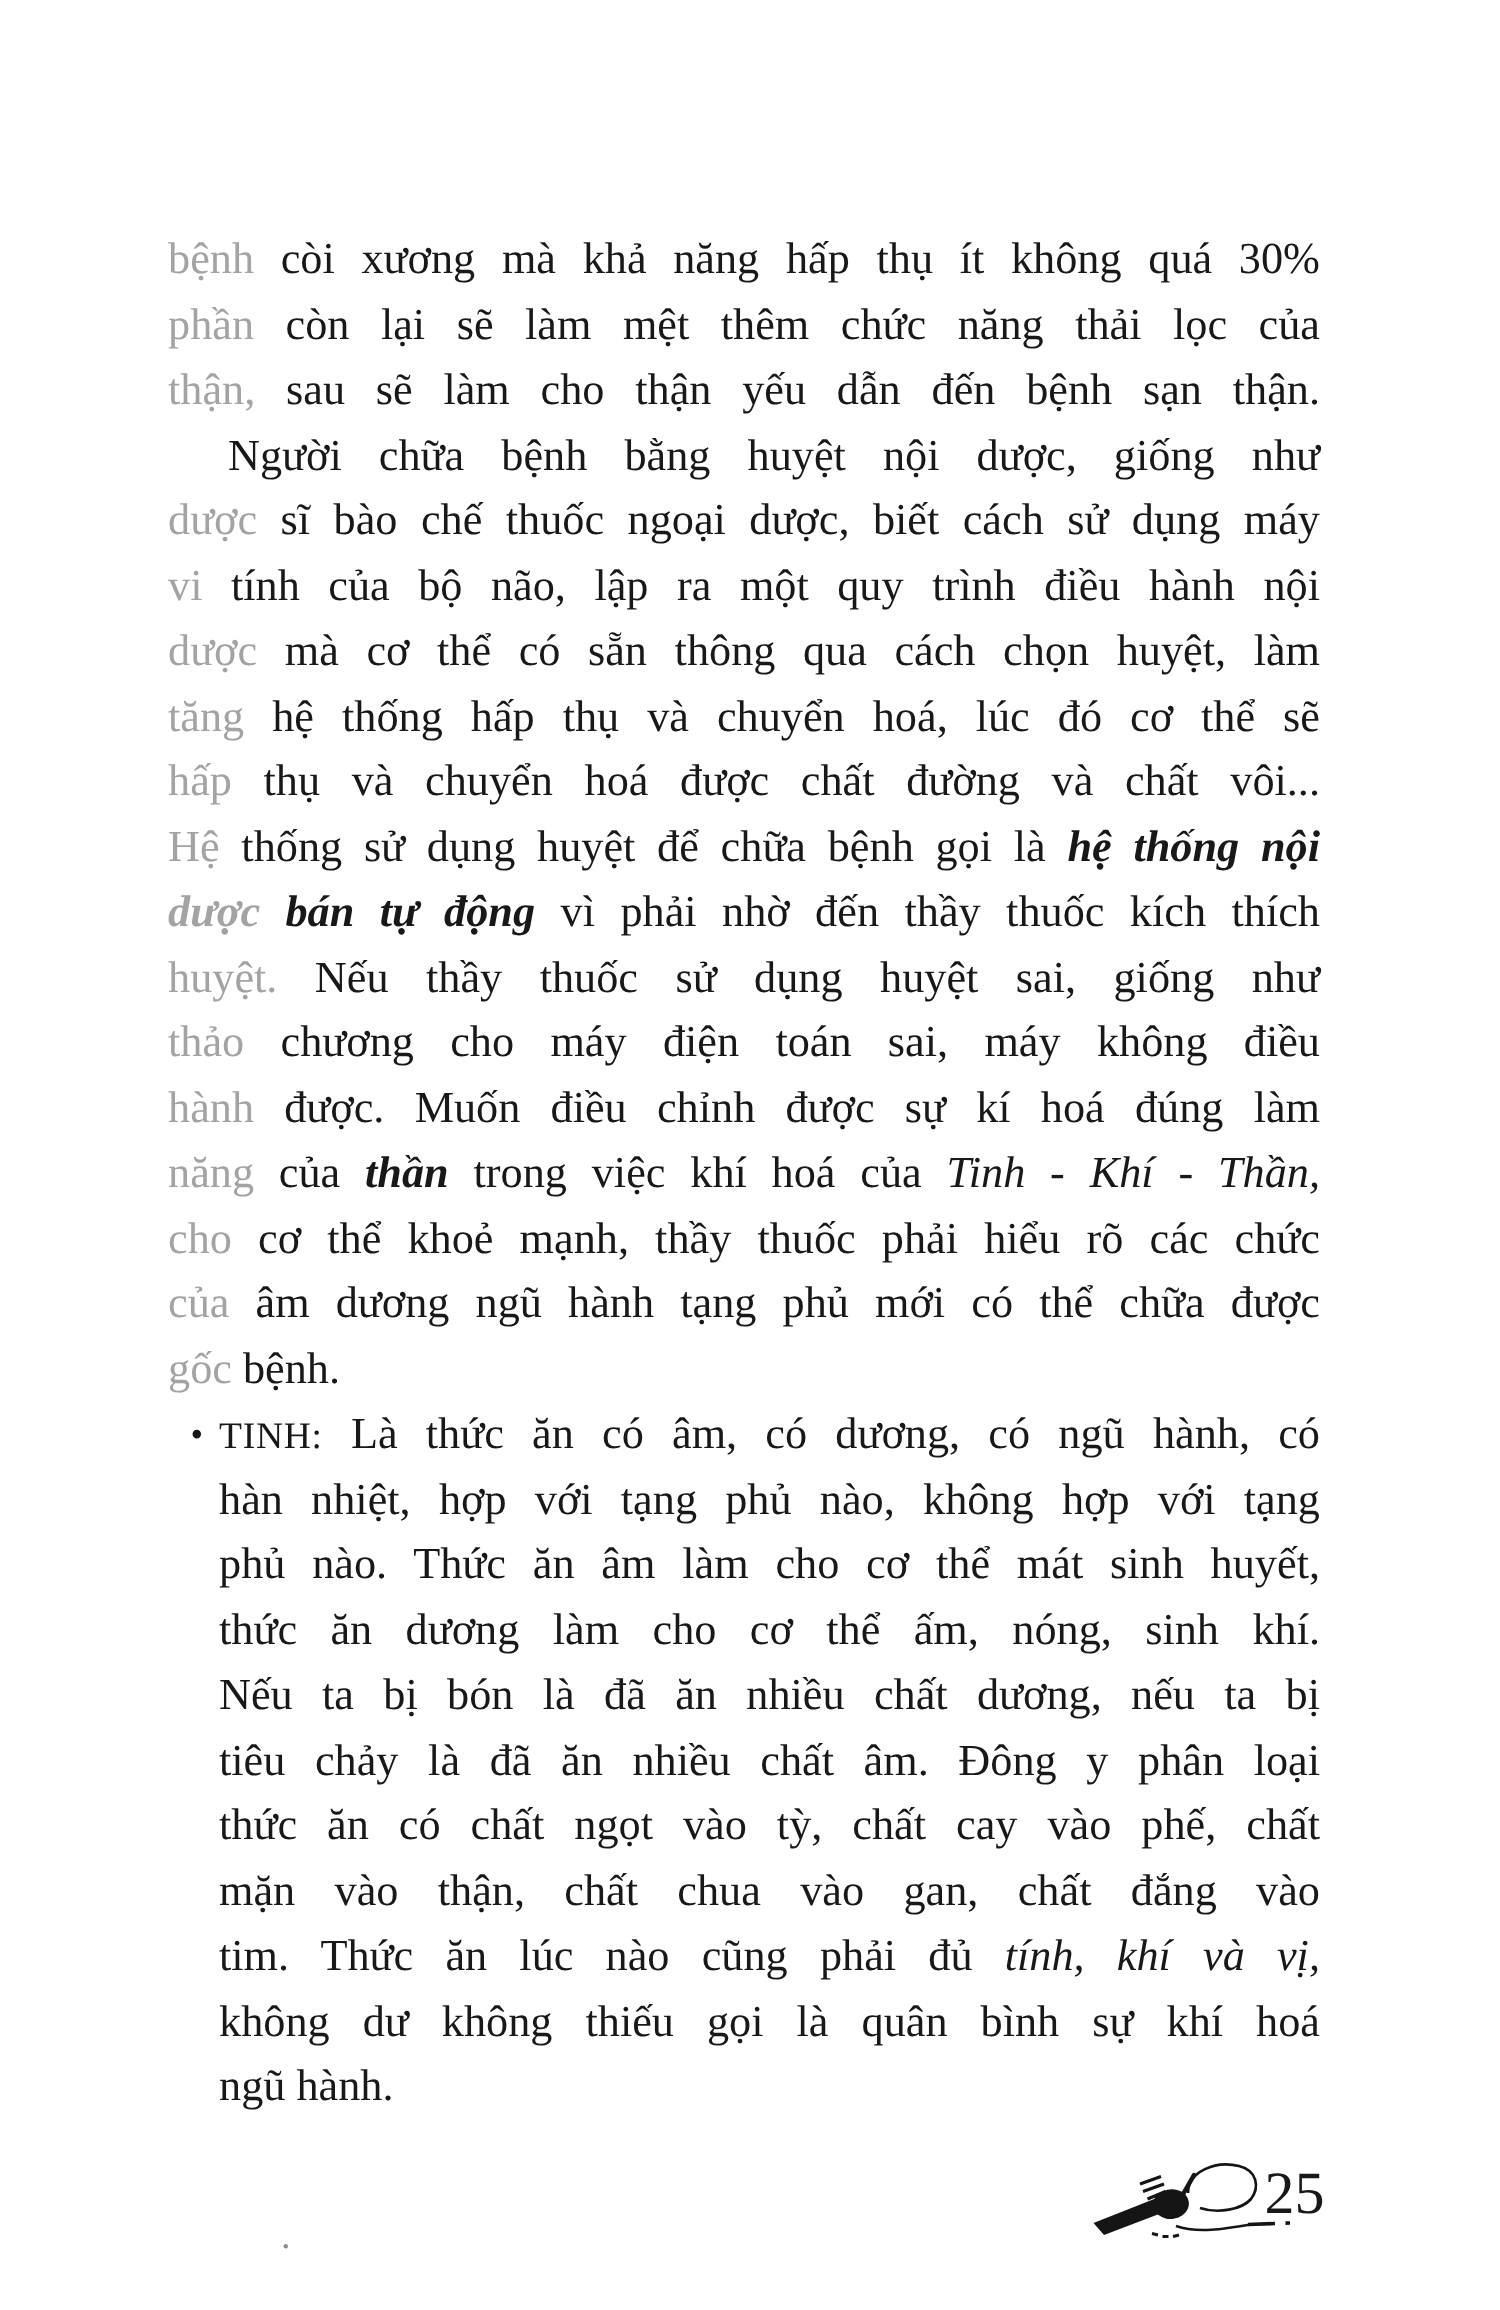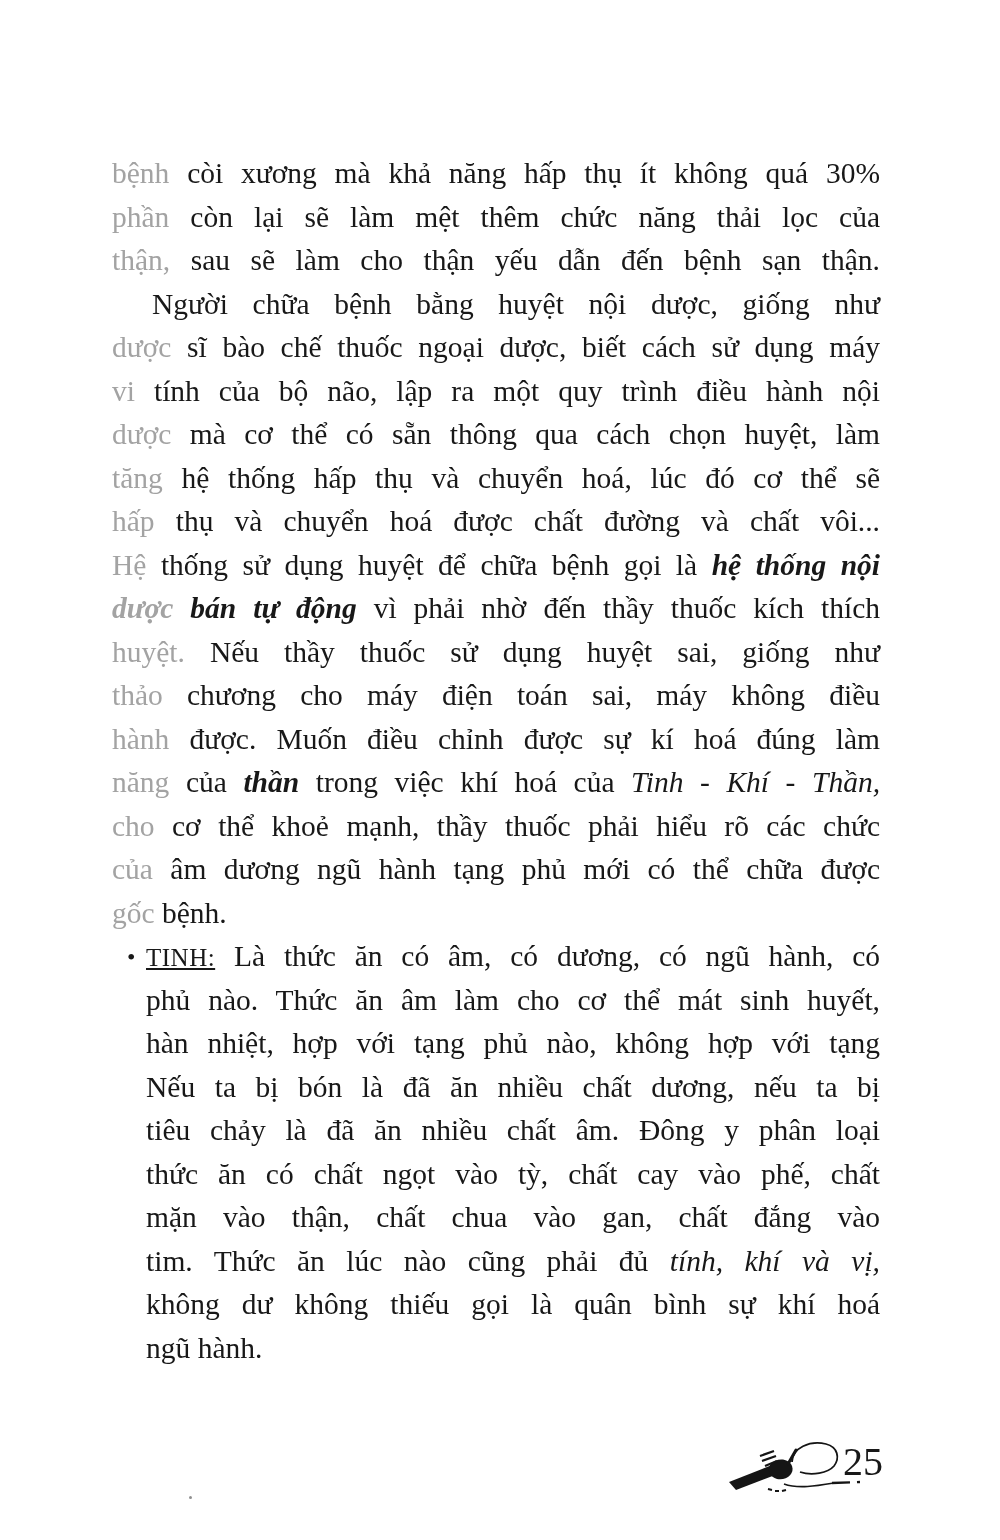--- a/index.html
+++ b/index.html
@@ -25,21 +25,21 @@
   .ln.nojust{text-align:center;text-align-last:left;}
   .ln.indent{text-indent:40px;}
   .ln.bullet,.ln.bcont{padding-left:34px;}
   .ln.bullet .dot{
     position:absolute;left:15px;top:1px;
     font-size:24px;
   }
   .it{font-style:italic;margin-top:16px;}
   .bd{font-weight:bold;}
   .faded{color:#a3a3a3;}
-  .sc{font-size:25px;letter-spacing:0.5px;text-decoration:underline;}
+  .sc{font-size:25px;letter-spacing:0.5px;}
   .footer{
     position:absolute;
     left:0;top:1432px;width:832px;height:70px;
   }
   .ornament{
     position:absolute;left:726px;top:6px;width:134px;height:60px;
   }
   .page-num{
     position:absolute;left:843px;top:8px;
     font-size:40px;line-height:44px;color:#181818;
@@ -67,22 +67,23 @@
       <div class="ln body"><span class="faded">Hệ</span><span> thống sử dụng huyệt để chữa bệnh gọi là </span><span class="it bd">hệ thống nội</span></div>
       <div class="ln body"><span class="faded it bd">dược</span><span class="it bd"> bán tự động</span><span> vì phải nhờ đến thầy thuốc kích thích</span></div>
       <div class="ln body"><span class="faded">huyệt.</span><span> Nếu thầy thuốc sử dụng huyệt sai, giống như</span></div>
       <div class="ln body"><span class="faded">thảo</span><span> chương cho máy điện toán sai, máy không điều</span></div>
       <div class="ln body"><span class="faded">hành</span><span> được. Muốn điều chỉnh được sự kí hoá đúng làm</span></div>
       <div class="ln body"><span class="faded">năng</span><span> của </span><span class="it bd">thần</span><span> trong việc khí hoá của </span><span class="it">Tinh - Khí - Thần,</span></div>
       <div class="ln body"><span class="faded">cho</span><span> cơ thể khoẻ mạnh, thầy thuốc phải hiểu rõ các chức</span></div>
       <div class="ln body"><span class="faded">của</span><span> âm dương ngũ hành tạng phủ mới có thể chữa được</span></div>
       <div class="ln body nojust"><span class="faded">gốc</span><span> bệnh.</span></div>
       <div class="ln bullet"><span class="dot">•</span><span class="sc">TINH:</span><span> Là thức ăn có âm, có dương, có ngũ hành, có</span></div>
+      <div class="ln bcont"><span>hàn nhiệt, hợp với tạng phủ nào, không hợp với tạng</span></div>
       <div class="ln bcont"><span>phủ nào. Thức ăn âm làm cho cơ thể mát sinh huyết,</span></div>
-      <div class="ln bcont"><span>hàn nhiệt, hợp với tạng phủ nào, không hợp với tạng</span></div>
+      <div class="ln bcont"><span>thức ăn dương làm cho cơ thể ấm, nóng, sinh khí.</span></div>
       <div class="ln bcont"><span>Nếu ta bị bón là đã ăn nhiều chất dương, nếu ta bị</span></div>
       <div class="ln bcont"><span>tiêu chảy là đã ăn nhiều chất âm. Đông y phân loại</span></div>
       <div class="ln bcont"><span>thức ăn có chất ngọt vào tỳ, chất cay vào phế, chất</span></div>
       <div class="ln bcont"><span>mặn vào thận, chất chua vào gan, chất đắng vào</span></div>
       <div class="ln bcont"><span>tim. Thức ăn lúc nào cũng phải đủ </span><span class="it">tính, khí và vị,</span></div>
       <div class="ln bcont"><span>không dư không thiếu gọi là quân bình sự khí hoá</span></div>
       <div class="ln bcont nojust"><span>ngũ hành.</span></div>
     </div>
 
   <div class="footer">

